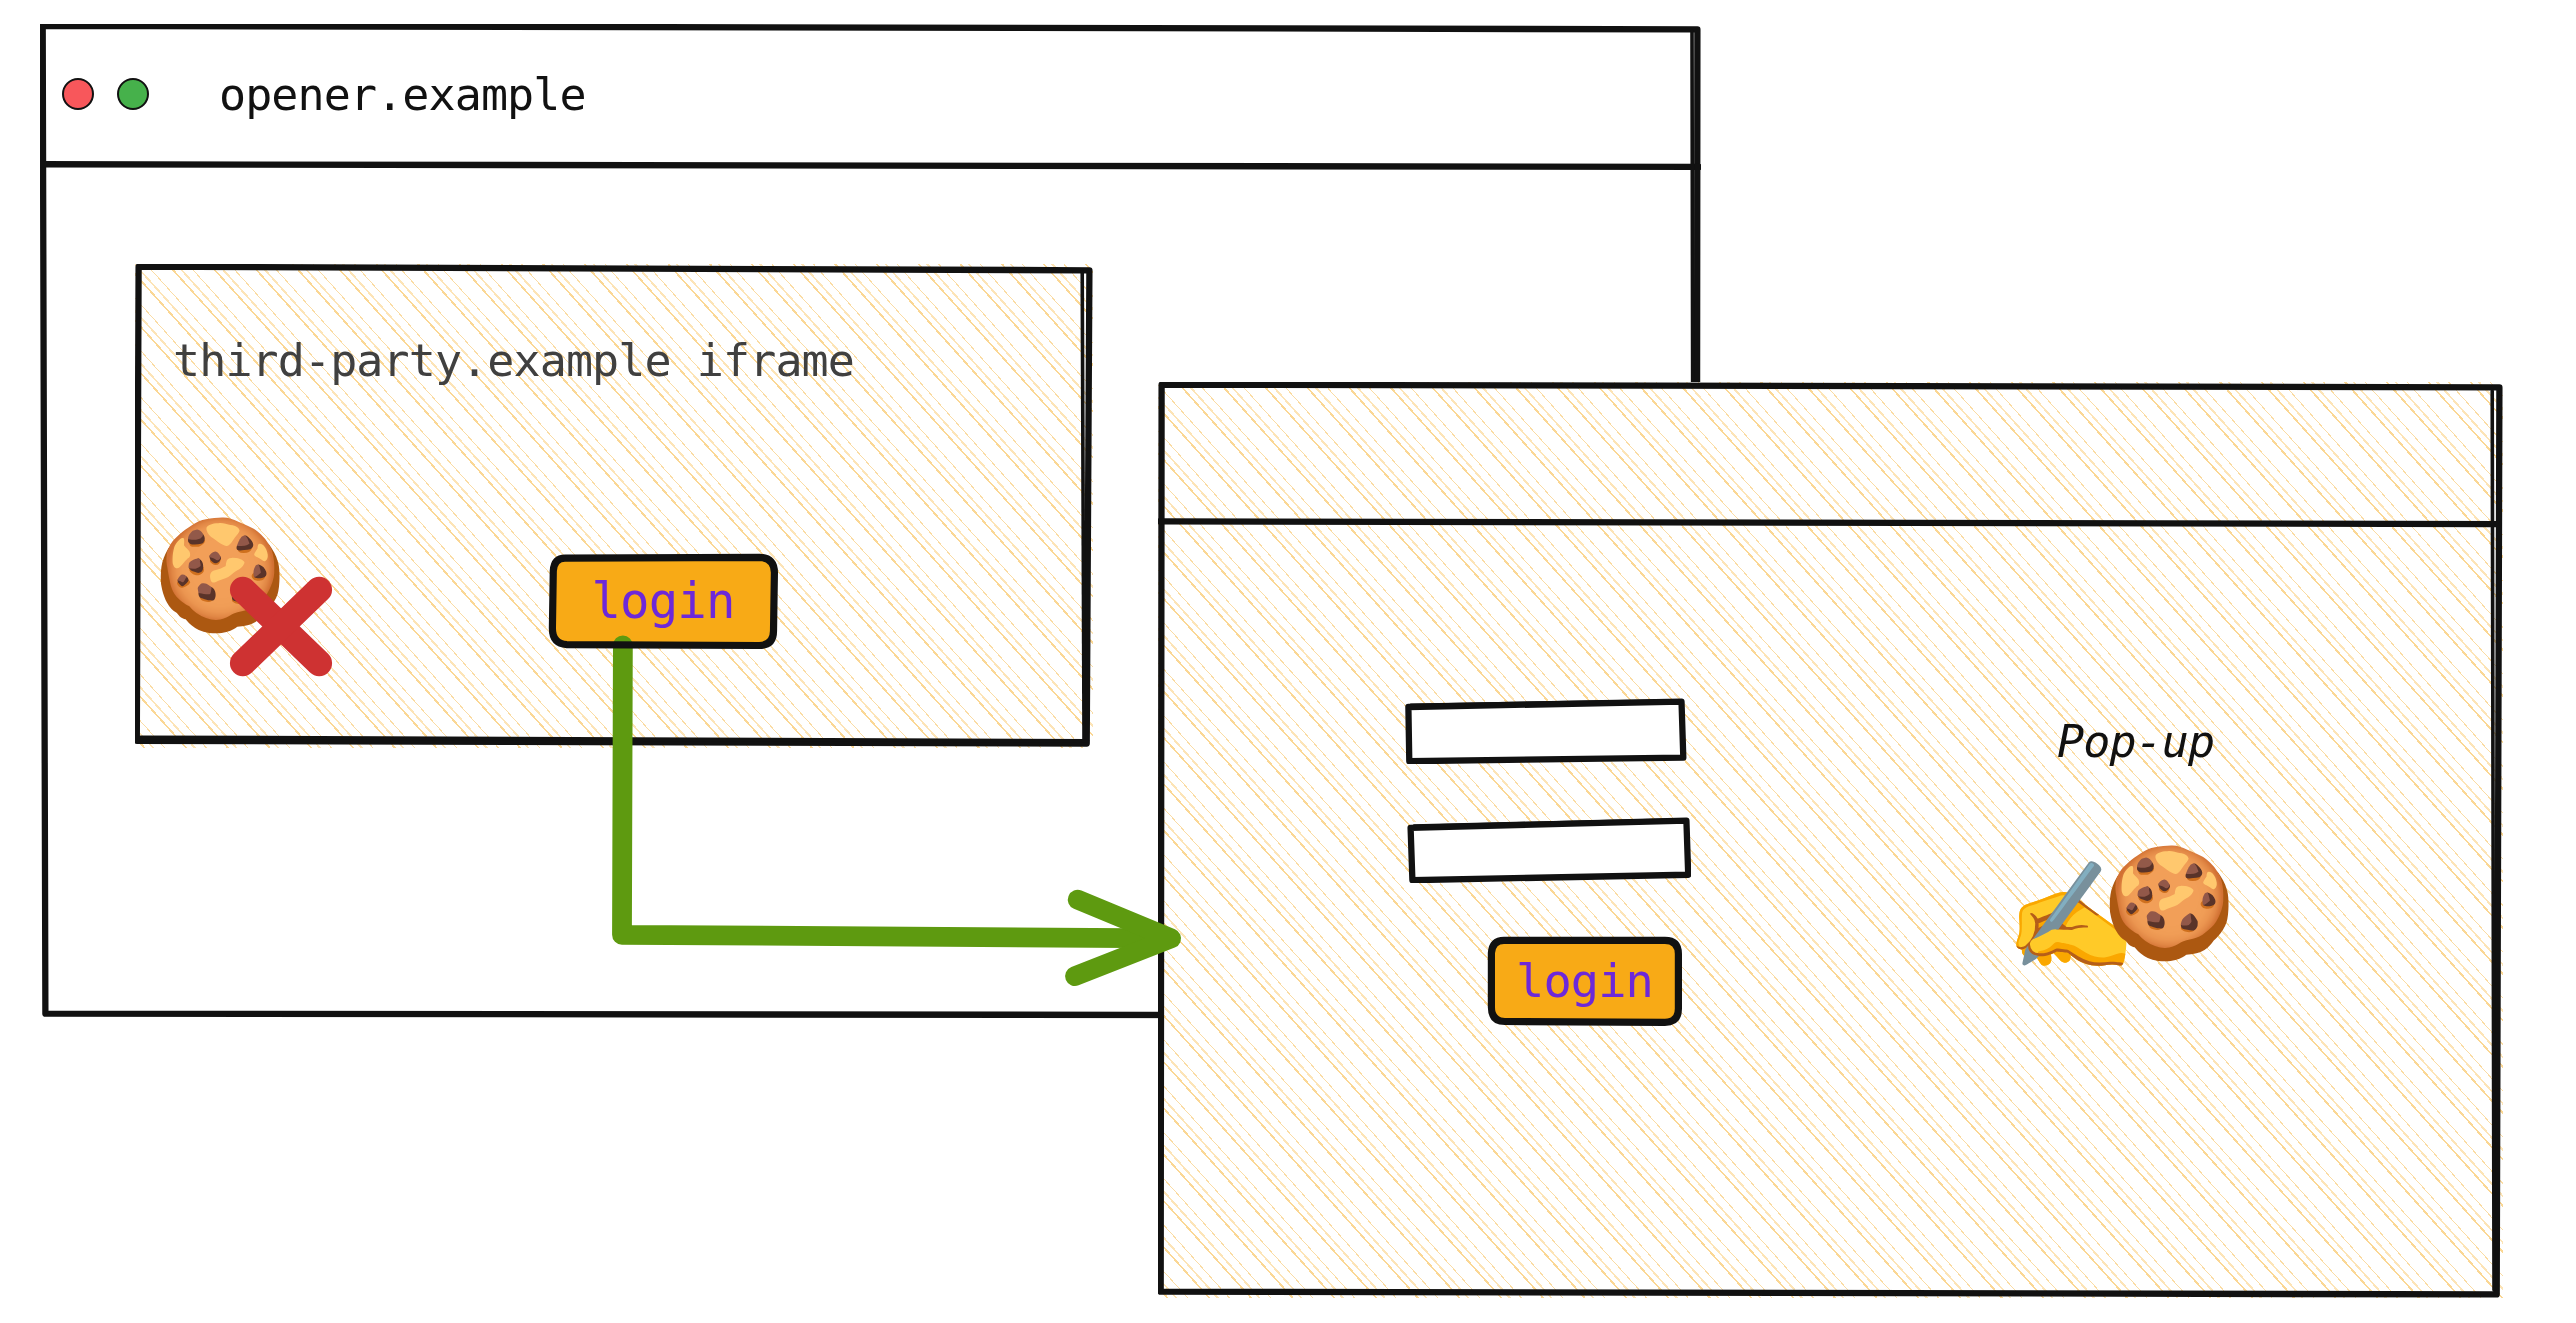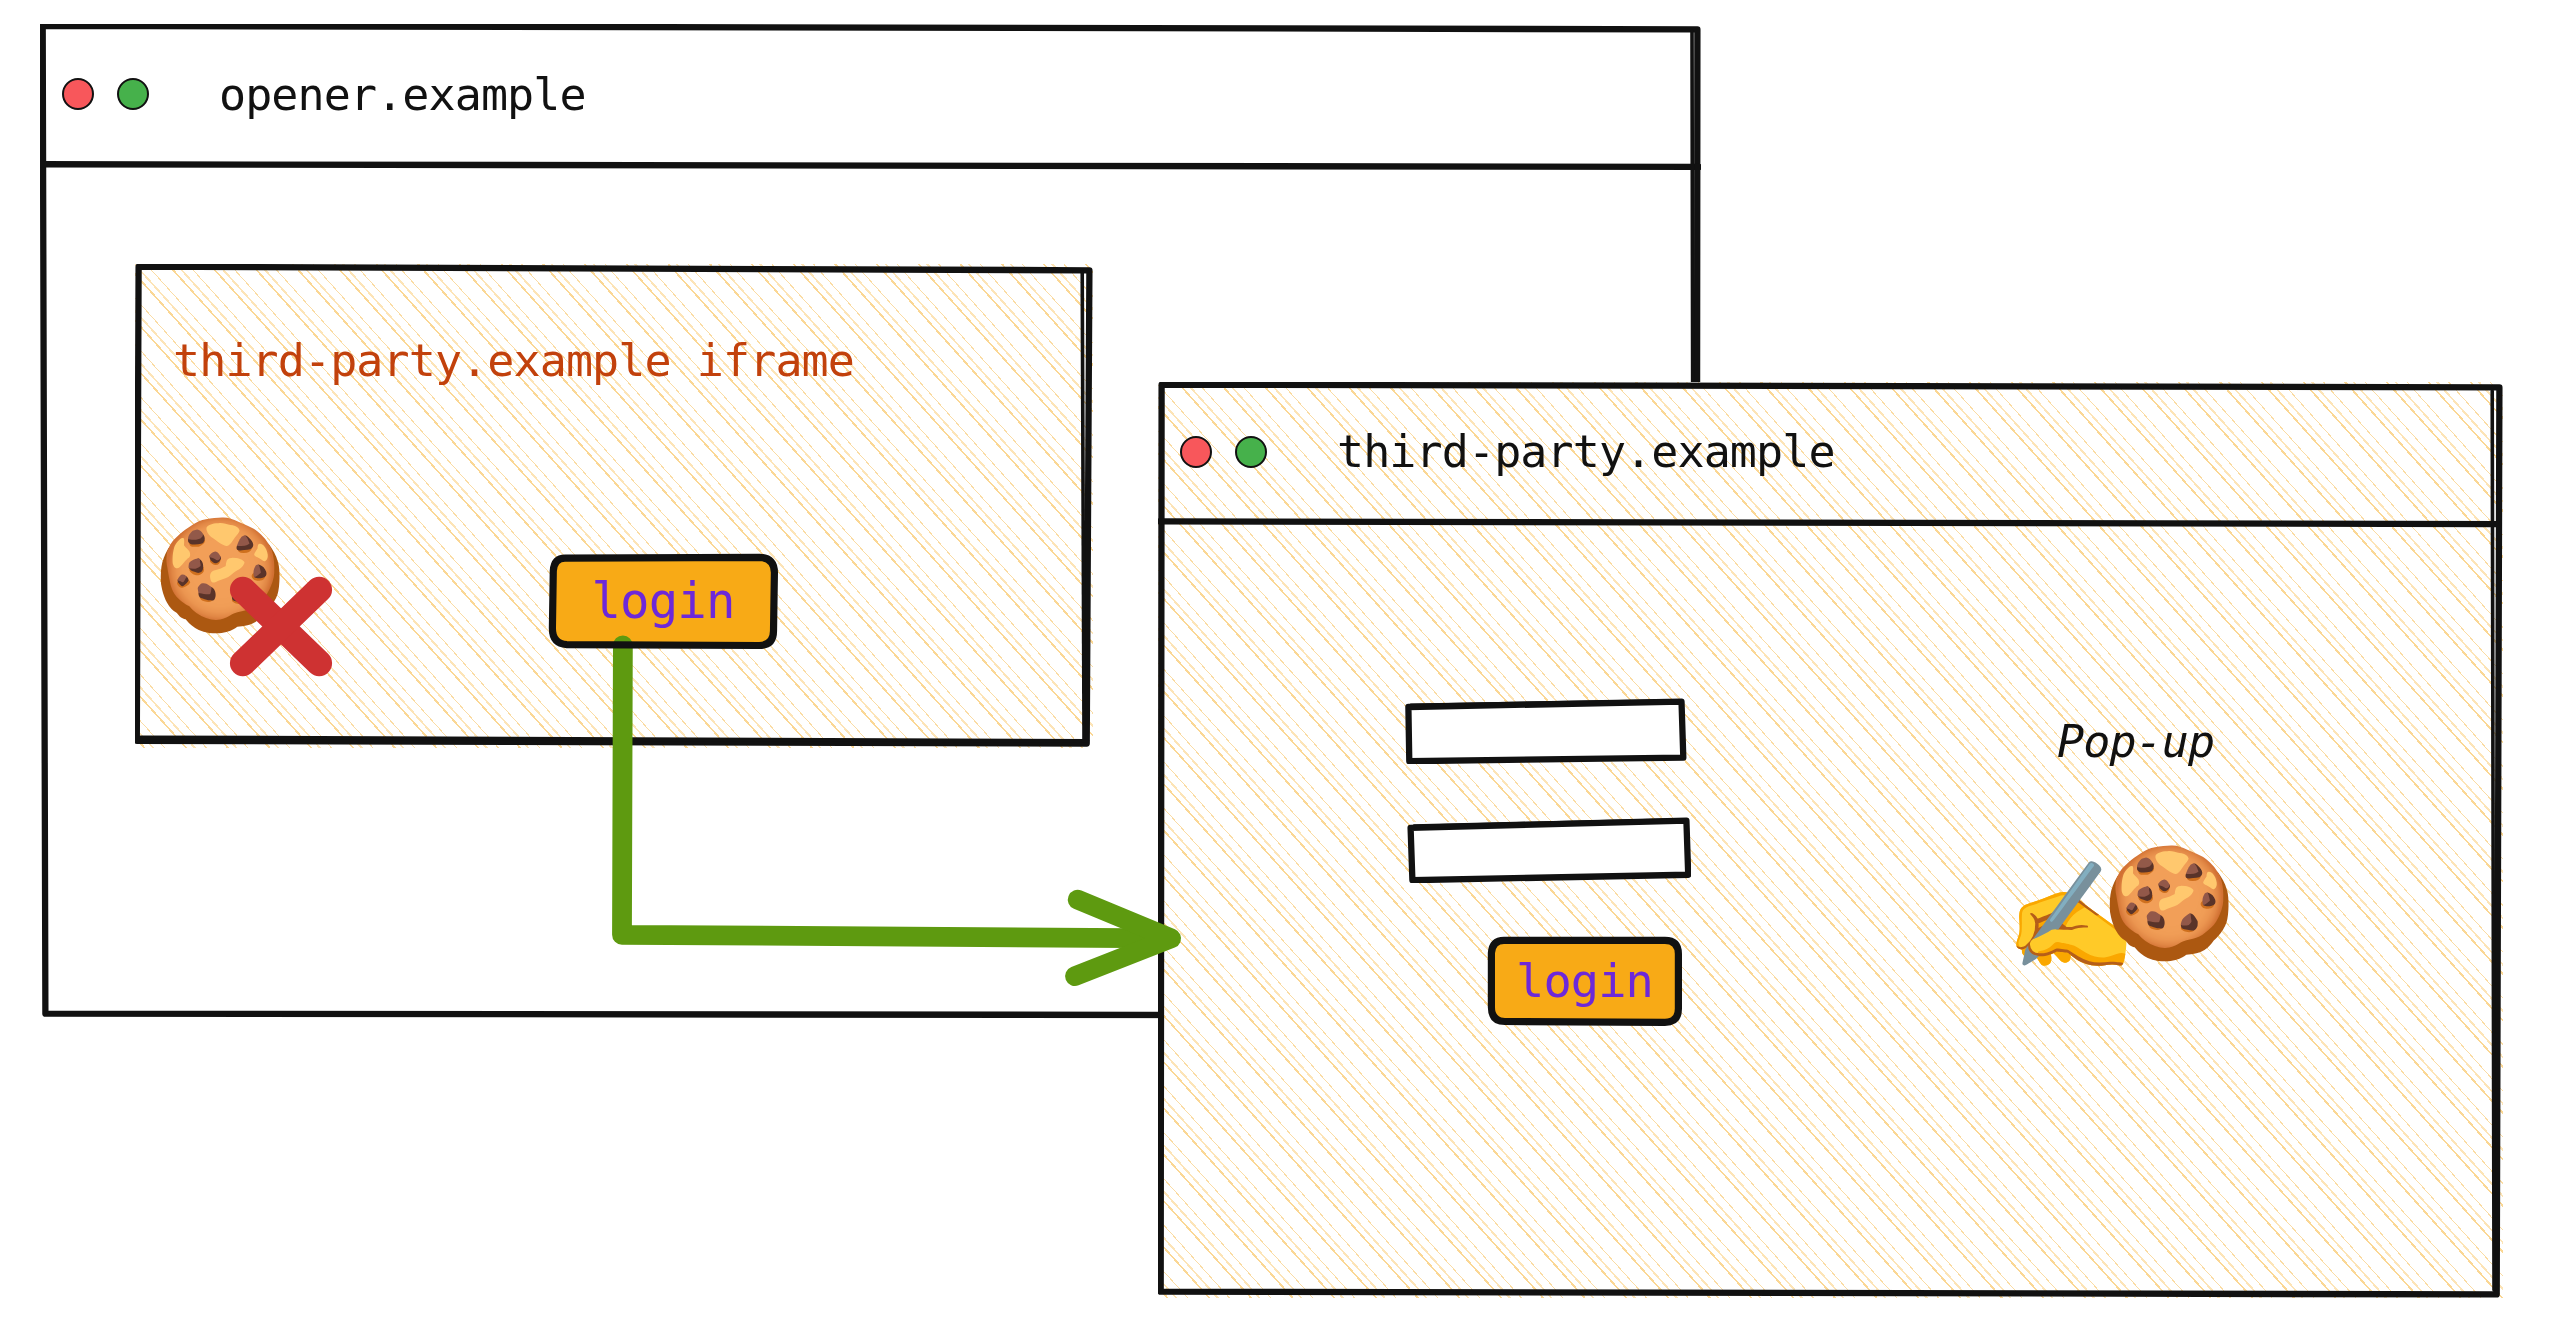--- a/index.html
+++ b/index.html
@@ -90,21 +90,21 @@
     font-weight: 400;
   }
 
   
   .iframe-panel {
     position: absolute;
     box-sizing: border-box;
   }
   .iframe-title {
     position: absolute;
-    color: #c2410c;
+    color: #404040;
     white-space: nowrap;
   }
 
   
   .btn-login {
     position: absolute;
     background: #F8AA16;
     display: flex;
     align-items: center;
     justify-content: center;
@@ -218,27 +218,20 @@
   <div class="window" style="left:1158px; top:382px; width:1345px; height:916px;">
 
     <div class="win-surface hatched"></div>
 
     <svg class="win-border" viewBox="0 0 1496 1019" preserveAspectRatio="none">
       <path d="M4,3 L1492,6 L1489,1015 L3,1012 Z" fill="none" stroke="#111111" stroke-width="7" stroke-linejoin="round" stroke-linecap="round"></path>
       <path d="M2,155 L1491,158" fill="none" stroke="#111111" stroke-width="7" stroke-linecap="round"></path>
       <path d="M1484,10 L1486,1010" fill="none" stroke="#111111" stroke-width="4" stroke-linecap="round"></path>
     </svg>
 
-    <div class="titlebar" style="height:139px; padding-left:21.6px;">
-      <div class="dots">
-        <span class="dot red" style="width:32px;height:32px;"></span>
-        <span class="dot green" style="width:32px;height:32px;margin-left:23.4px;"></span>
-      </div>
-      <div class="win-title" style="margin-left:70px; font-size:45px; letter-spacing:-0.9px;">third-party.example</div>
-    </div>
 
     <div class="field" style="left:250px; top:321px; width:274px; height:56px;">
       <svg class="sketch-outline" viewBox="0 0 317 74" preserveAspectRatio="none">
         <path d="M6,10 L310,4 L312,66 L7,70 Z" fill="#ffffff" stroke="#111111" stroke-width="7" stroke-linejoin="round"></path>
         <path d="M8,8 L309,3" fill="none" stroke="#111111" stroke-width="4"></path>
       </svg>
       <span class="field-label" style="font-size:43px; letter-spacing:-0.9px;">Email</span>
     </div>
 
     <div class="field" style="left:254px; top:440px; width:274px; height:56px;">

